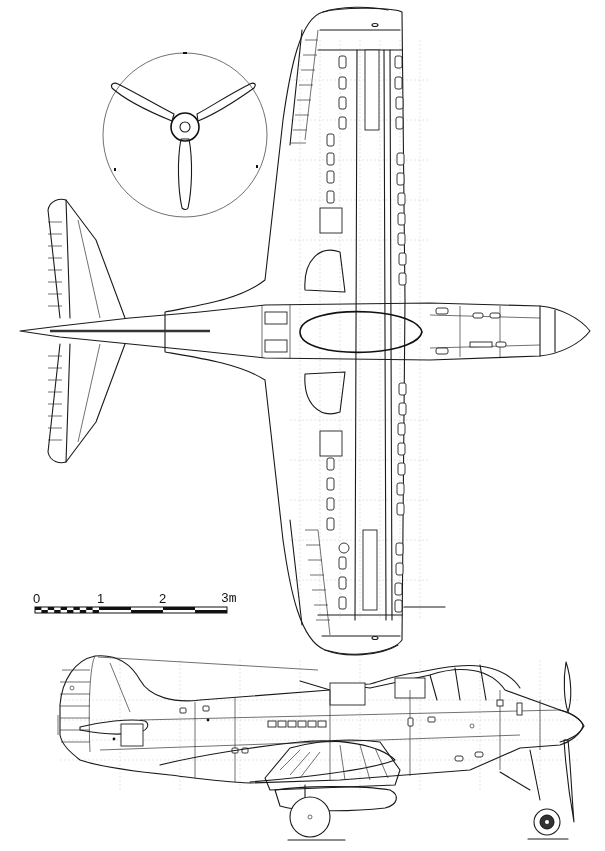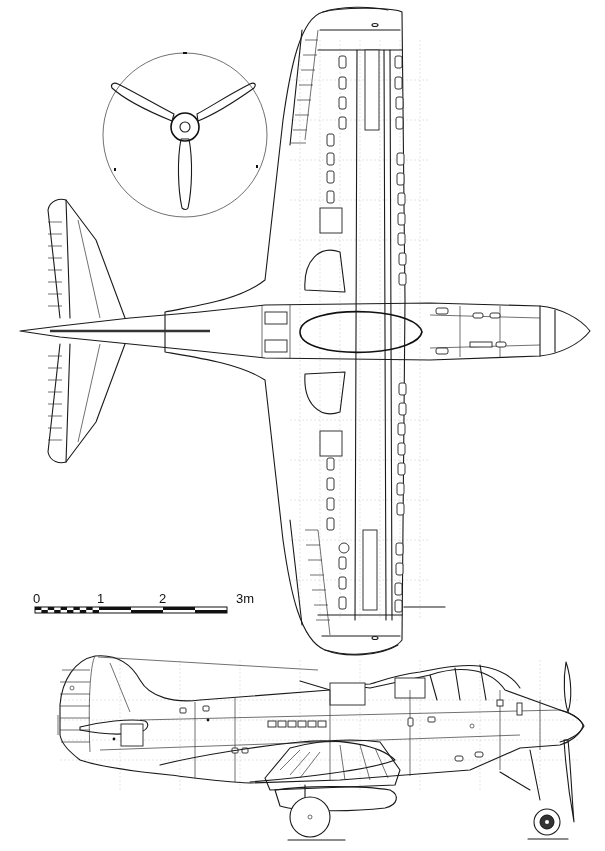--- a/index.html
+++ b/index.html
@@ -204,21 +204,21 @@
         <line x1="48" y1="440" x2="62" y2="440"></line>
       <line x1="78" y1="220" x2="100" y2="318"></line>
         <line x1="78" y1="442" x2="100" y2="344"></line>
     </g>
   </svg>
 
   <div>
     <span class="scale-label" style="left:33px; top:591px;">0</span>
     <span class="scale-label" style="left:97px; top:591px;">1</span>
     <span class="scale-label" style="left:159px; top:591px;">2</span>
-    <span class="scale-label" style="left:236px; top:591px;">3m</span>
+    <span class="scale-label" style="left:221px; top:591px;font-family:Liberation Mono, monospace;">3m</span>
     <svg width="605" height="851">
       <rect x="35" y="607" width="192" height="6" fill="#fff" stroke="#111" stroke-width="1"></rect>
 
       <g fill="#111">
         <rect x="35" y="607" width="6.4" height="3"></rect>
           <rect x="41.4" y="610" width="6.4" height="3"></rect>
         <rect x="47.8" y="607" width="6.4" height="3"></rect>
           <rect x="54.2" y="610" width="6.4" height="3"></rect>
         <rect x="60.6" y="607" width="6.4" height="3"></rect>
           <rect x="67" y="610" width="6.4" height="3"></rect>

